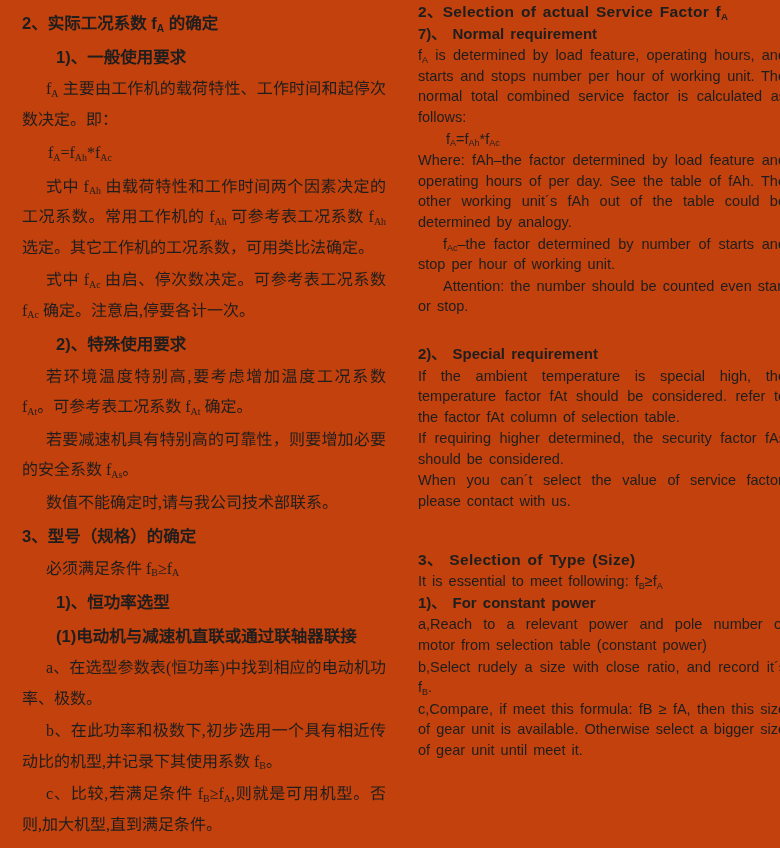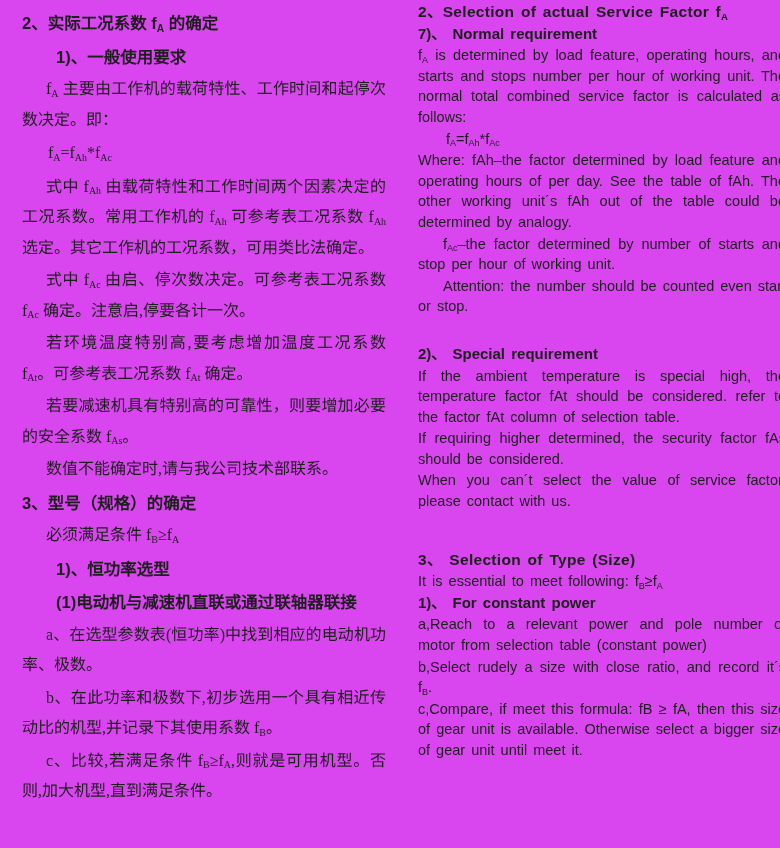--- a/index.html
+++ b/index.html
@@ -4,21 +4,21 @@
 <style>
   html, body {
     margin: 0;
     padding: 0;
     background: #ffffff;
   }
   .page {
     position: relative;
     width: 780px;
     height: 848px;
-    background: #d946ef;
+    background: #c2410c;
     color: #1e1e1e;
     overflow: hidden;
   }
   
   .col-left {
     position: absolute;
     left: 22px;
     top: 5px;
     width: 364px;
     font-family: "Liberation Serif", "DejaVu Serif", serif;
@@ -100,20 +100,21 @@
 
 <div class="page">
 
   <div class="col-left">
     <div class="cn-h1">2、实际工况系数 f<sub>A</sub> 的确定</div>
     <div class="cn-h2">1)、一般使用要求</div>
     <div class="cn-p">f<sub>A</sub> 主要由工作机的载荷特性、工作时间和起停次数决定。即：</div>
     <div class="cn-f">f<sub>A</sub>=f<sub>Ah</sub>*f<sub>Ac</sub></div>
     <div class="cn-p">式中 f<sub>Ah</sub> 由载荷特性和工作时间两个因素决定的工况系数。常用工作机的 f<sub>Ah</sub> 可参考表工况系数 f<sub>Ah</sub> 选定。其它工作机的工况系数，可用类比法确定。</div>
     <div class="cn-p">式中 f<sub>Ac</sub> 由启、停次数决定。可参考表工况系数 f<sub>Ac</sub> 确定。注意启,停要各计一次。</div>
+    <div class="cn-h2">2)、特殊使用要求</div>
     <div class="cn-p">若环境温度特别高,要考虑增加温度工况系数 f<sub>At</sub>。可参考表工况系数 f<sub>At</sub> 确定。</div>
     <div class="cn-p">若要减速机具有特别高的可靠性，则要增加必要的安全系数 f<sub>As</sub>。</div>
     <div class="cn-p">数值不能确定时,请与我公司技术部联系。</div>
     <div class="cn-h1">3、型号（规格）的确定</div>
     <div class="cn-p">必须满足条件 f<sub>B</sub>≥f<sub>A</sub></div>
     <div class="cn-h2">1)、恒功率选型</div>
     <div class="cn-h2">(1)电动机与减速机直联或通过联轴器联接</div>
     <div class="cn-p">a、在选型参数表(恒功率)中找到相应的电动机功率、极数。</div>
     <div class="cn-p">b、在此功率和极数下,初步选用一个具有相近传动比的机型,并记录下其使用系数 f<sub>B</sub>。</div>
     <div class="cn-p">c、比较,若满足条件 f<sub>B</sub>≥f<sub>A</sub>,则就是可用机型。否则,加大机型,直到满足条件。</div>

